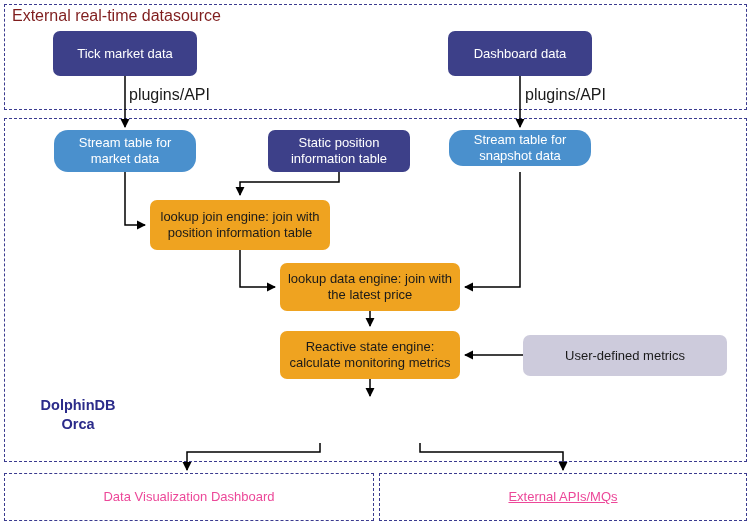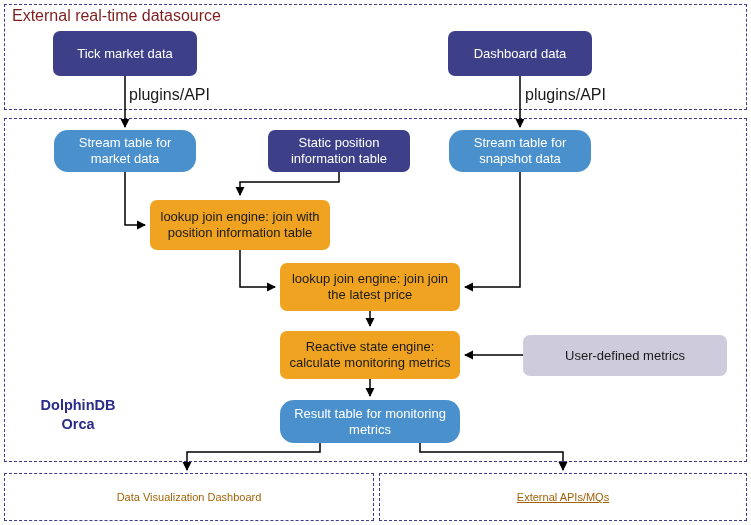--- a/index.html
+++ b/index.html
@@ -27,22 +27,22 @@
     position: absolute;
     color: #7f1d1d;
     font-size: 16px;
     line-height: 14px;
     white-space: nowrap;
   }
   .region-center-label {
     position: absolute;
     width: 100%;
     text-align: center;
-    color: #a16207;
-    font-size: 11px;
+    color: #ec4899;
+    font-size: 13px;
     line-height: 16px;
   }
 
   
   .node {
     position: absolute;
     box-sizing: border-box;
     border-radius: 7px;
     display: flex;
     align-items: center;
@@ -154,37 +154,34 @@
   <div class="edge-label" style="left:525px; top:87px;">plugins/API</div>
 
   <div class="node node-blue" style="left:54px; top:130px; width:142px; height:42px;">
     <span>Stream table for market data</span>
   </div>
 
   <div class="node node-purple" style="left:268px; top:130px; width:142px; height:42px;">
     <span>Static position information table</span>
   </div>
 
-  <div class="node node-blue" style="left:449px; top:130px; width:142px; height:42px;">
+  <div class="node node-blue" style="left:449px; top:130px; width:142px; height:36px;">
     <span>Stream table for snapshot data</span>
   </div>
 
   <div class="node node-orange" style="left:150px; top:200px; width:180px; height:50px;">
     <span>lookup join engine: join with position information table</span>
   </div>
 
   <div class="node node-orange" style="left:280px; top:263px; width:180px; height:48px;">
-    <span>lookup join engine: join join the latest price</span>
+    <span>lookup data engine: join with the latest price</span>
   </div>
 
   <div class="node node-orange" style="left:280px; top:331px; width:180px; height:48px;">
     <span>Reactive state engine: calculate monitoring metrics</span>
   </div>
 
   <div class="node node-gray" style="left:523px; top:335px; width:204px; height:41px;">
     <span>User-defined metrics</span>
   </div>
 
-  <div class="node node-blue" style="left:280px; top:400px; width:180px; height:43px;">
-    <span>Result table for monitoring metrics</span>
-  </div>
 
 </div>
 
 </body></html>

